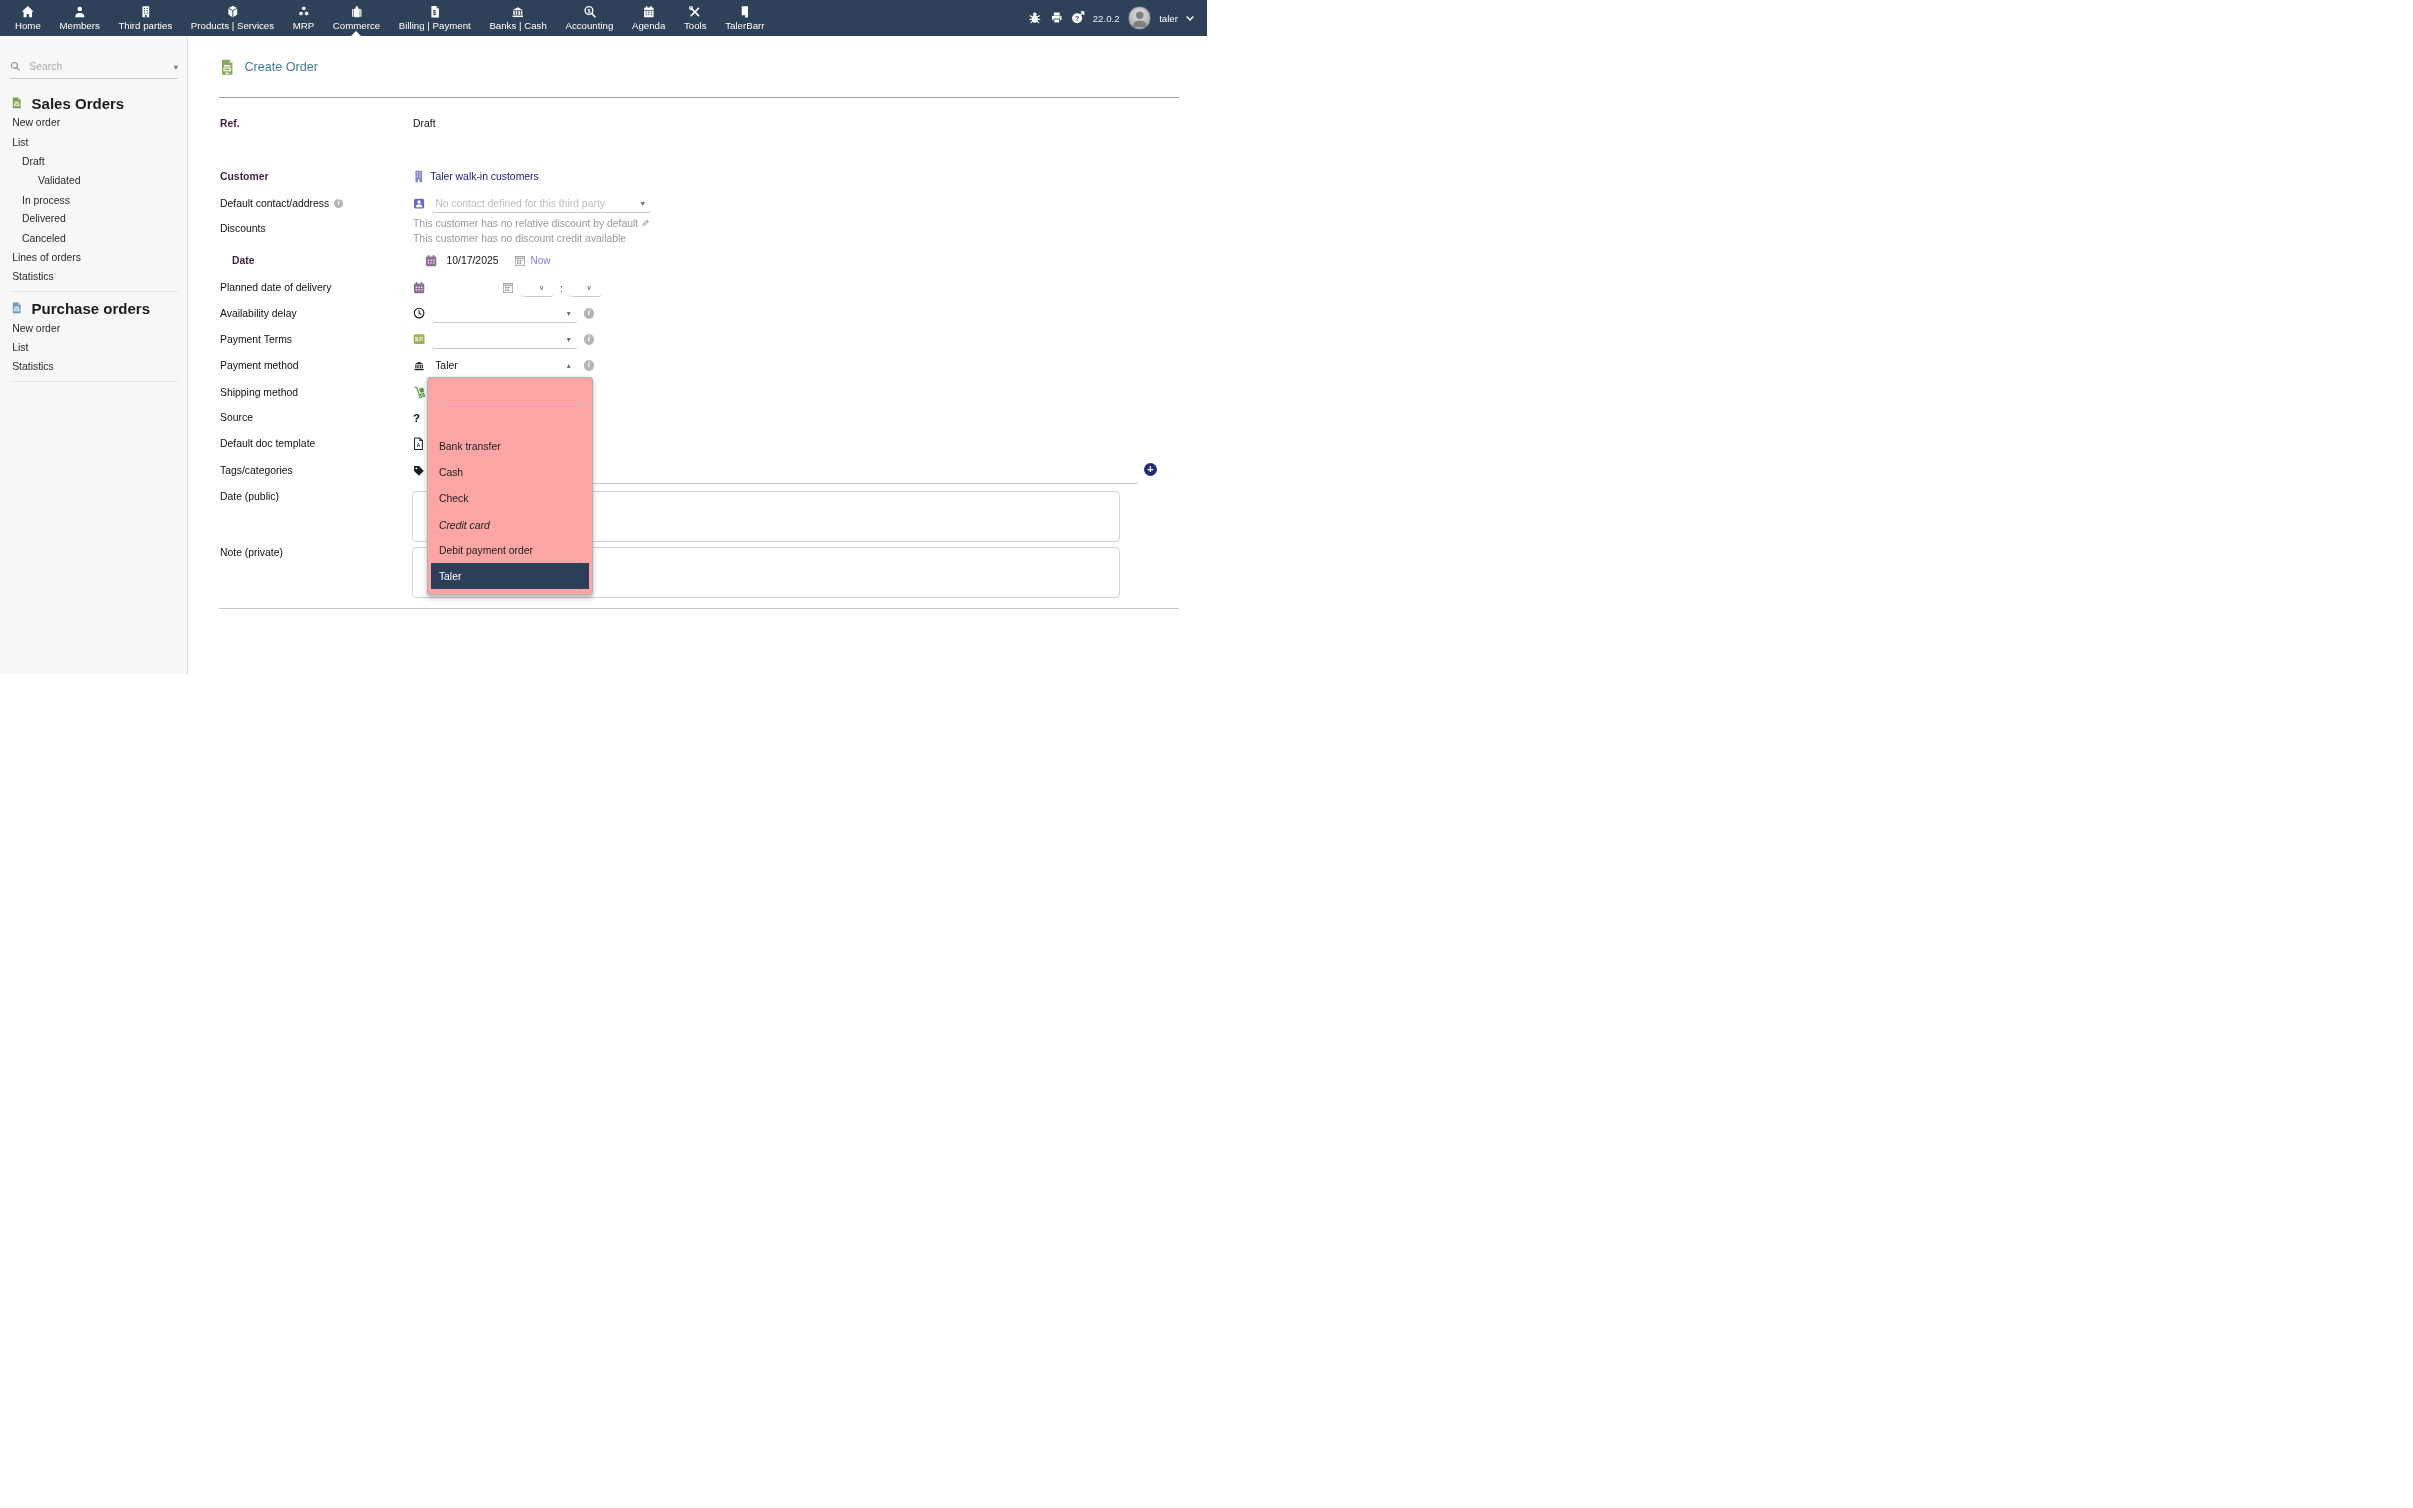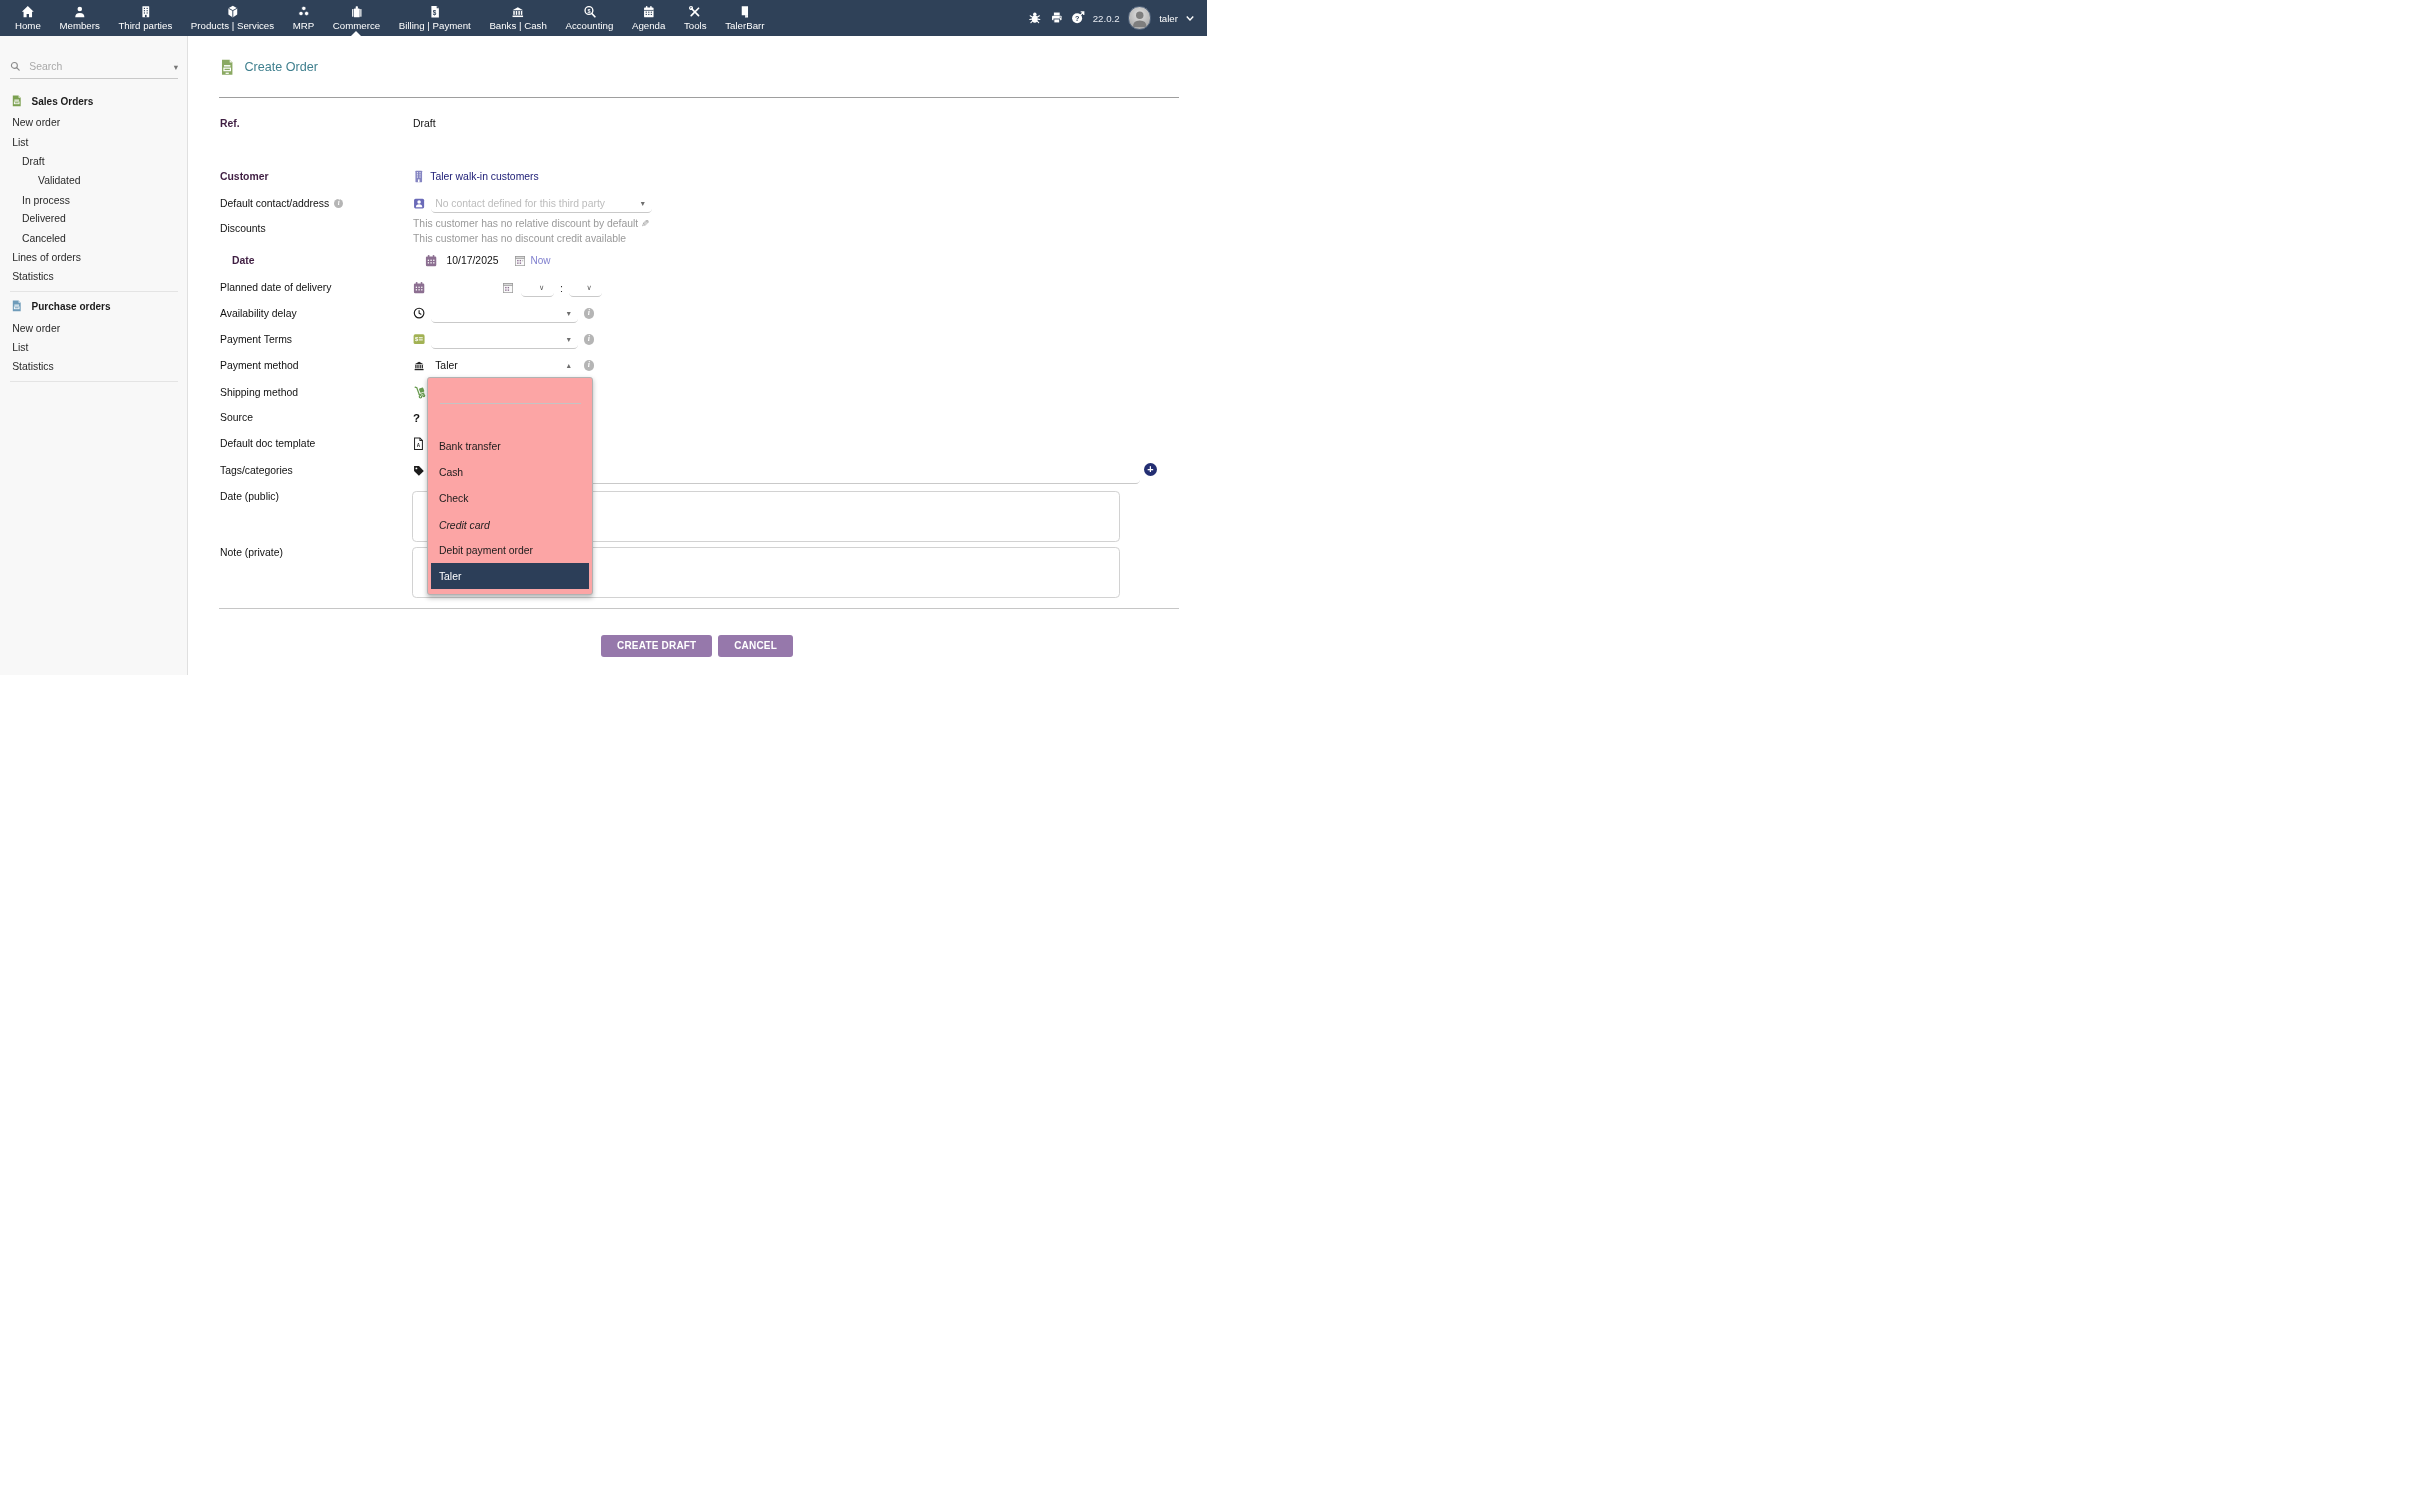--- a/index.html
+++ b/index.html
@@ -28,21 +28,21 @@
   .sidebar{position:absolute;left:0;top:36px;width:187px;height:639px;background:#f8f8f8;
            border-right:0.7px solid #e0e0e0;}
   .s-search{position:absolute;left:10px;top:20px;width:168px;height:21.5px;border-bottom:0.7px solid #c9c9c9;
             display:flex;align-items:center;}
   .s-search svg{flex:none;}
   .s-search input{border:none;outline:none;background:transparent;font-size:10.4px;color:#333;
             font-family:"Liberation Sans",sans-serif;margin-left:6.5px;flex:1;min-width:0;}
   .s-search input::placeholder{color:#a9a9a9;}
   .s-caret{color:#777;font-size:8.6px;flex:none;cursor:pointer;}
   .s-head{position:absolute;left:10.8px;display:flex;align-items:center;gap:9.3px;
-          font-weight:bold;font-size:10px;color:#1b1b1b;cursor:pointer;}
+          font-weight:bold;font-size:15px;color:#1b1b1b;cursor:pointer;}
   .s-item{position:absolute;font-size:10.4px;color:#2a2a2a;cursor:pointer;white-space:nowrap;}
   .s-div{position:absolute;left:10px;width:168px;border-top:0.7px solid #e4e4e4;}
 
   
   .title-wrap{position:absolute;left:220px;top:59px;display:flex;align-items:center;gap:10px;}
   .title-text{font-size:12.6px;color:#40808f;}
   .hr-title{position:absolute;left:219px;top:97px;width:960px;border-top:1.4px solid #9e9e9e;}
   .hr-bottom{position:absolute;left:219px;top:608px;width:960px;border-top:0.7px solid #c6c6c6;}
 
   .frow{position:absolute;left:220px;width:963px;height:17px;display:flex;align-items:center;}
@@ -551,24 +551,20 @@
   </div>
   <textarea class="note" style="top: 491px;"></textarea>
 
   <div class="frow" style="top:544px;">
     <span class="flabel">Note (private)</span>
   </div>
   <textarea class="note" style="top: 547px;"></textarea>
 
   <div class="hr-bottom"></div>
 
-  <div class="btnbar">
-    <button class="btn">CREATE DRAFT</button>
-    <button class="btn">CANCEL</button>
-  </div>
 
   <div class="dd">
     <div class="dd-search">
       <input type="text" style="">
     </div>
     <div class="dd-opt" style="top:29px;"></div>
     <div class="dd-opt" style="top:55px;">Bank transfer</div>
     <div class="dd-opt" style="top:81px;">Cash</div>
     <div class="dd-opt" style="top:107px;">Check</div>
     <div class="dd-opt" style="top:134px;font-style:italic;">Credit card</div>

